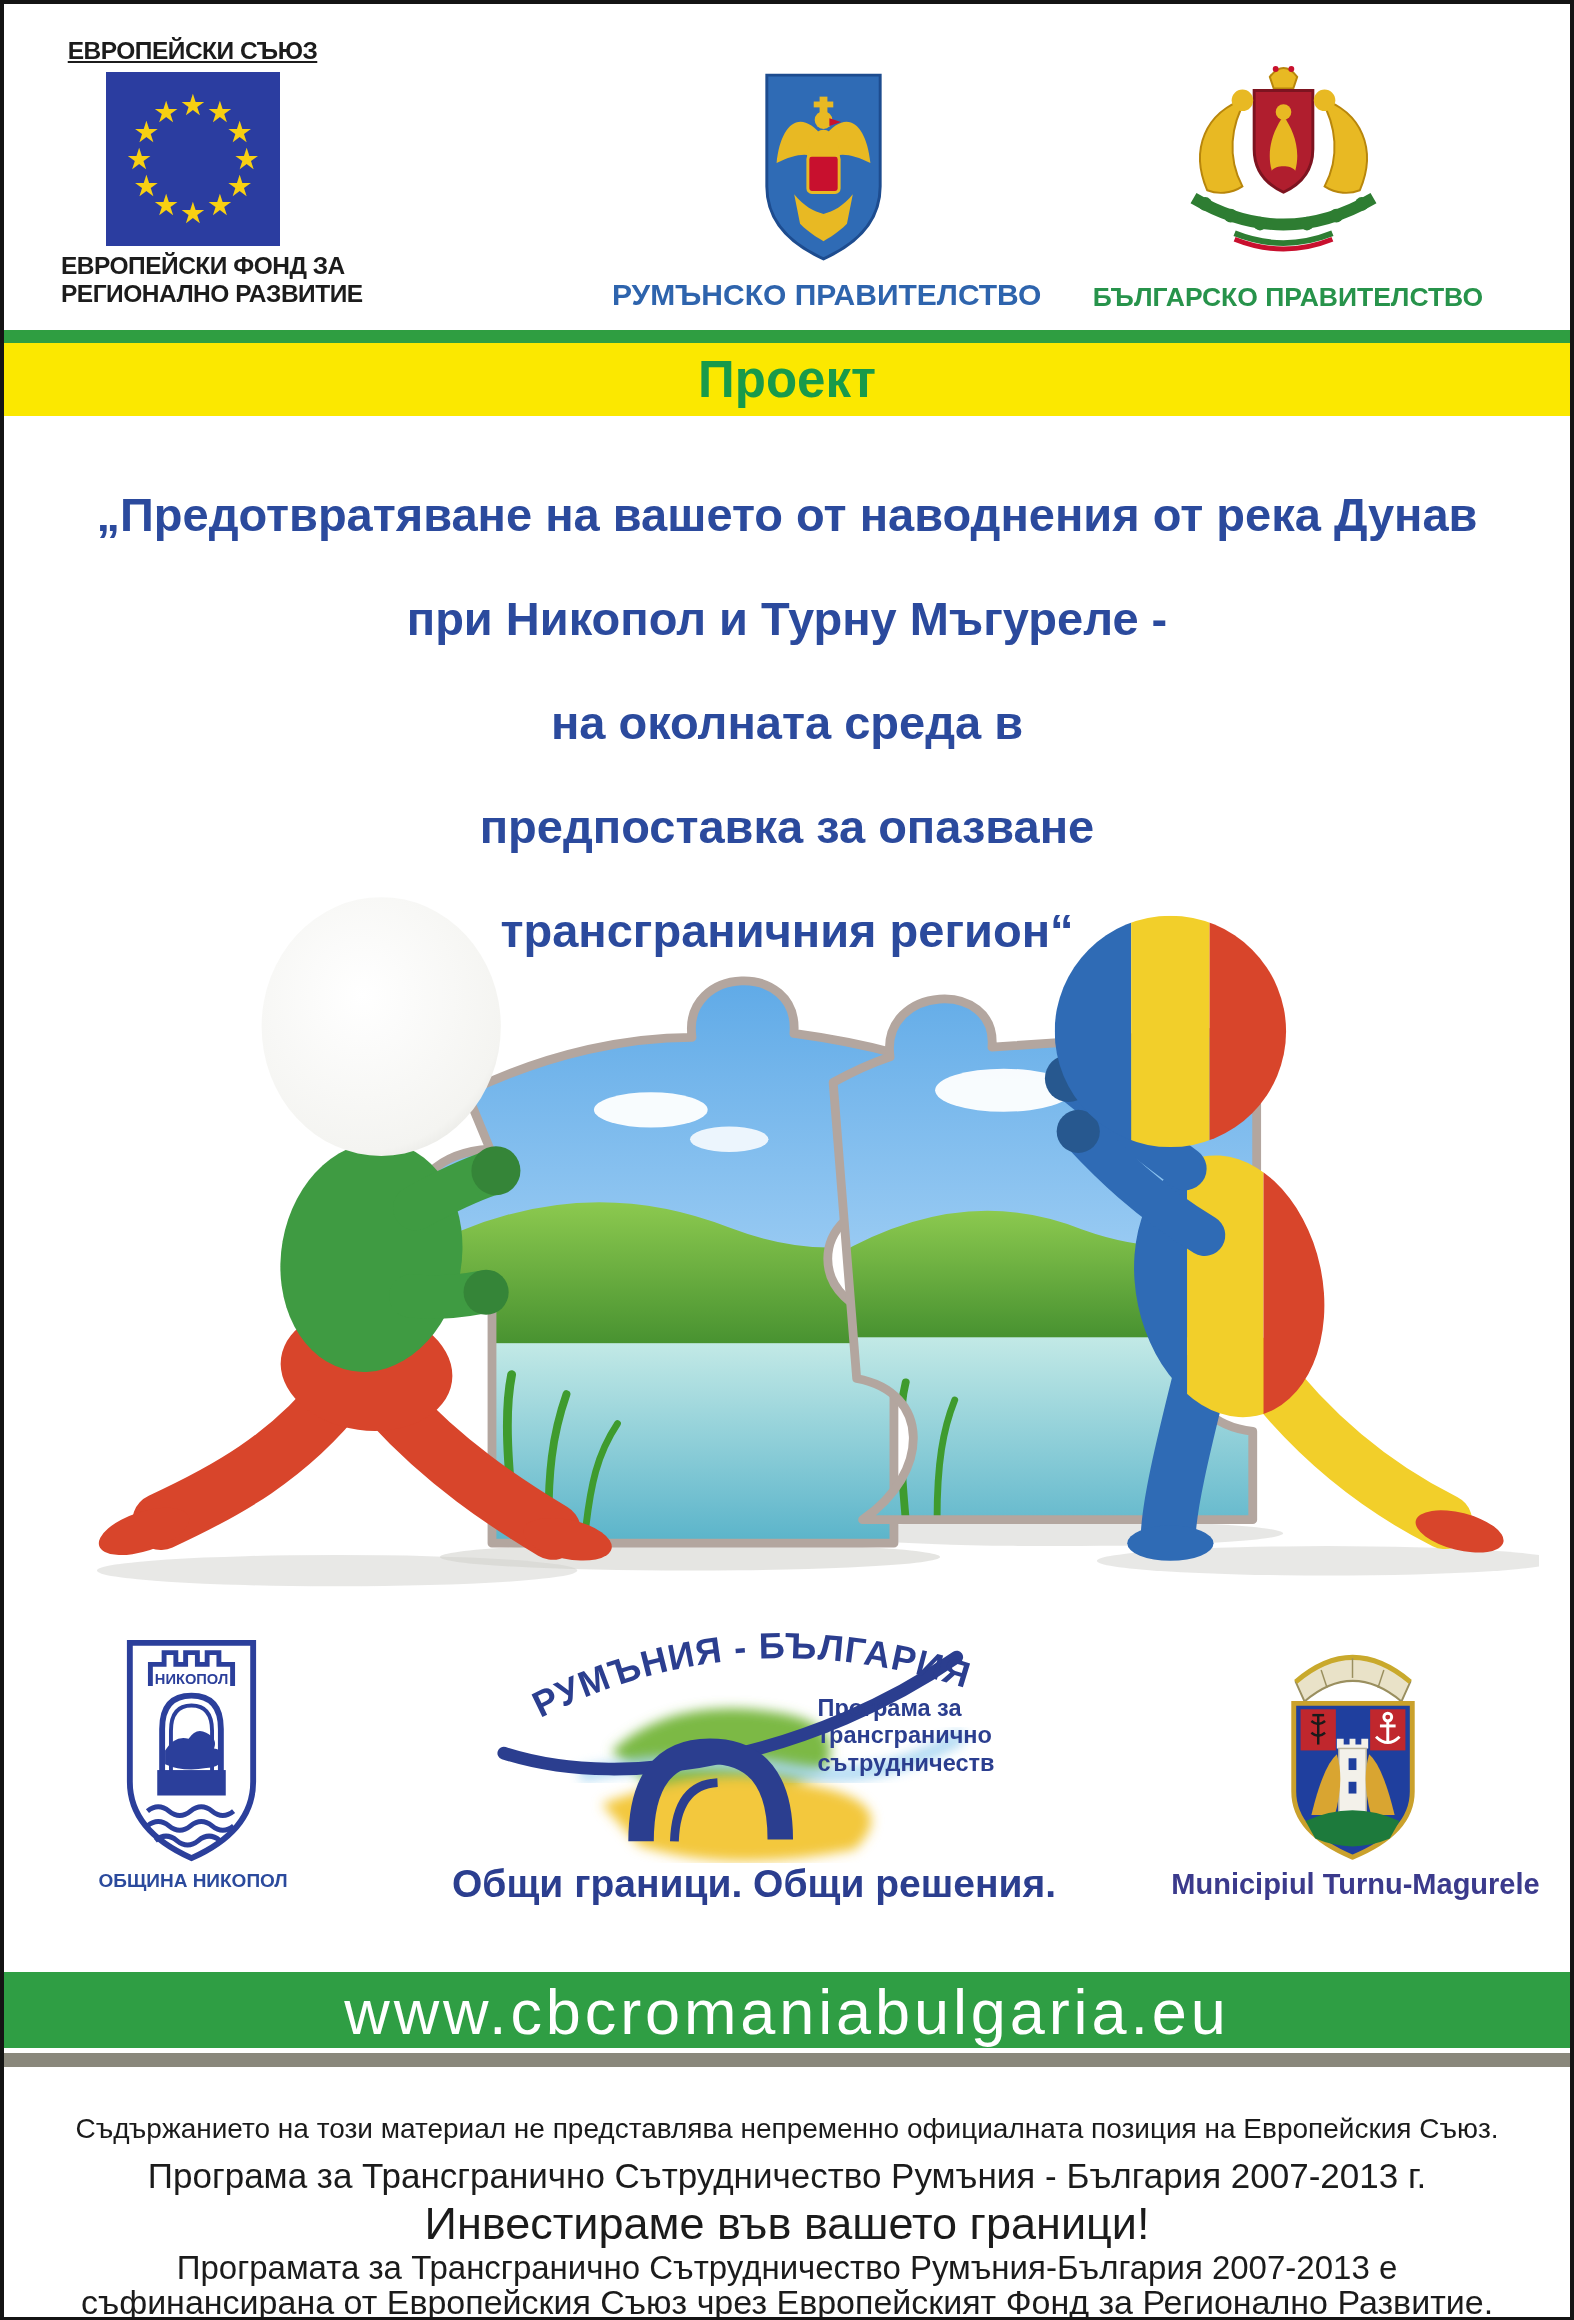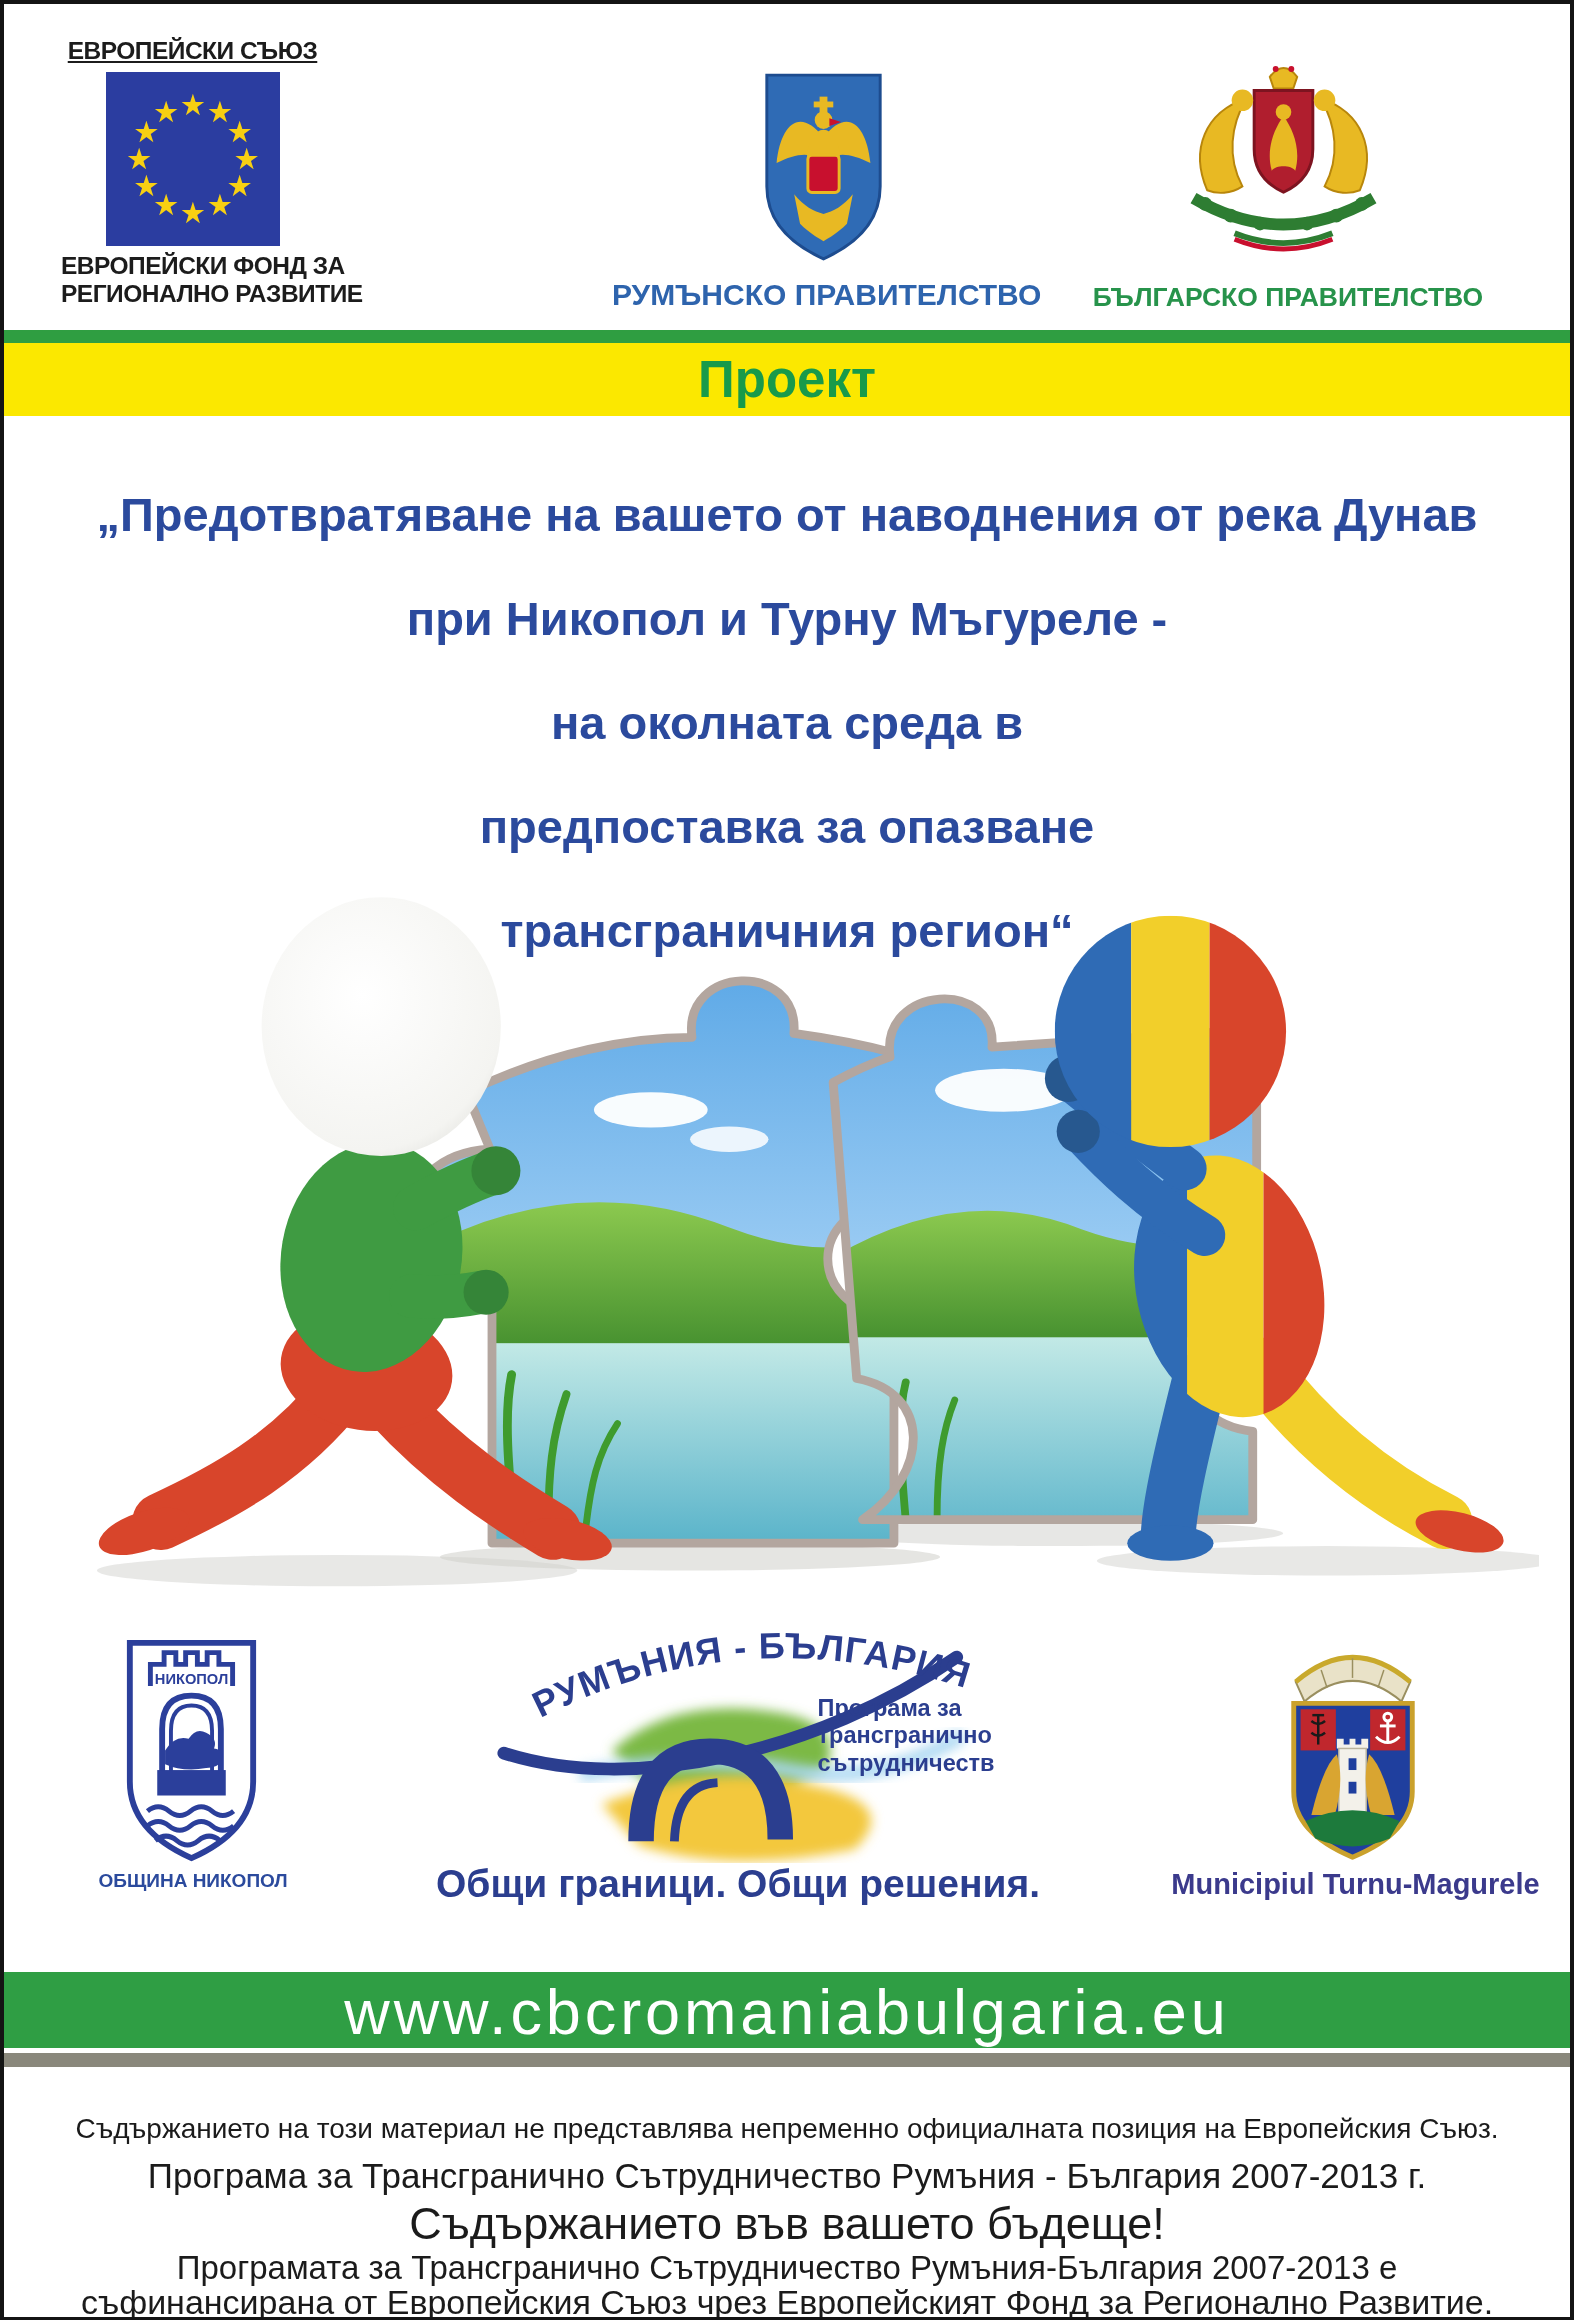--- a/index.html
+++ b/index.html
@@ -24,21 +24,21 @@
   .band-yellow span{display:inline-block;line-height:73px;font-size:51px;font-weight:bold;color:var(--project-text,#189a4a);}
   
   .title{left:0;top:459px;width:100%;text-align:center;color:var(--title-blue,#2b4a9d);font-weight:bold;font-size:47px;}
   .title div{height:104px;line-height:104px;white-space:nowrap;}
   
   .illustration{left:39px;top:841px;}
   
   .nikopol-logo{left:114px;top:1631px;}
   .nikopol-caption{left:17.6px;top:1866px;width:343px;text-align:center;font-size:19px;font-weight:bold;color:#2b4a9d;white-space:nowrap;}
   .program-logo{left:490px;top:1602px;}
-  .program-slogan{left:432px;top:1858px;width:588px;text-align:center;font-size:39px;font-weight:bold;color:var(--program-blue,#2b3e8f);white-space:nowrap;}
+  .program-slogan{left:448px;top:1858px;width:588px;text-align:center;font-size:39px;font-weight:bold;color:var(--program-blue,#2b3e8f);white-space:nowrap;}
   .turnu-logo{left:1268px;top:1623px;}
   .turnu-caption{left:1141px;top:1864px;width:421px;text-align:center;font-size:29px;font-weight:bold;color:var(--turnu-caption,#3b3a8c);white-space:nowrap;}
   
   .band-url{left:0;top:1968px;width:100%;height:76px;background:var(--url-green,#2f9e44);text-align:center;}
   .band-url span{display:inline-block;line-height:80px;font-size:63px;font-weight:400;letter-spacing:3.9px;color:#ffffff;}
   .band-gray{left:0;top:2049px;width:100%;height:13.7px;background:var(--gray-stripe,#8a887c);}
   
   .footer-line{left:0;width:100%;text-align:center;color:#1b1b1b;white-space:nowrap;}
   .f1{top:2109px;font-size:28px;}
   .f2{top:2152px;font-size:35px;}
@@ -309,18 +309,18 @@
   </svg>
   <div class="abs turnu-caption">Municipiul Turnu-Magurele</div>
 
   <div class="abs band-url">
     <span>www.cbcromaniabulgaria.eu</span>
   </div>
   <div class="abs band-gray"></div>
 
   <div class="abs footer-line f1">Съдържанието на този материал не представлява непременно официалната позиция на Европейския Съюз.</div>
   <div class="abs footer-line f2">Програма за Трансгранично Сътрудничество Румъния - България 2007-2013 г.</div>
-  <div class="abs footer-line f3">Съдържанието във вашето бъдеще!</div>
+  <div class="abs footer-line f3">Инвестираме във вашето граници!</div>
   <div class="abs footer-line f4">Програмата за Трансгранично Сътрудничество Румъния-България 2007-2013 е</div>
   <div class="abs footer-line f5">съфинансирана от Европейския Съюз чрез Европейският Фонд за Регионално Развитие.</div>
 
 </div>
 
 
 </body></html>

